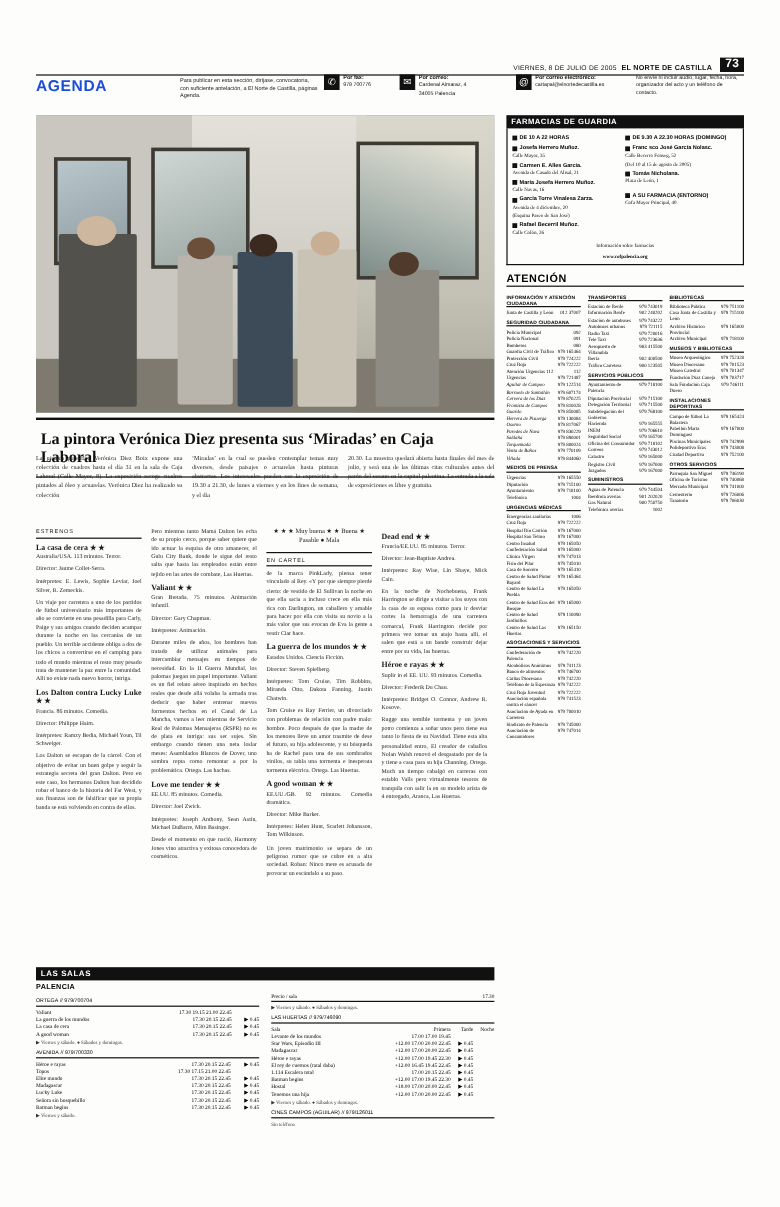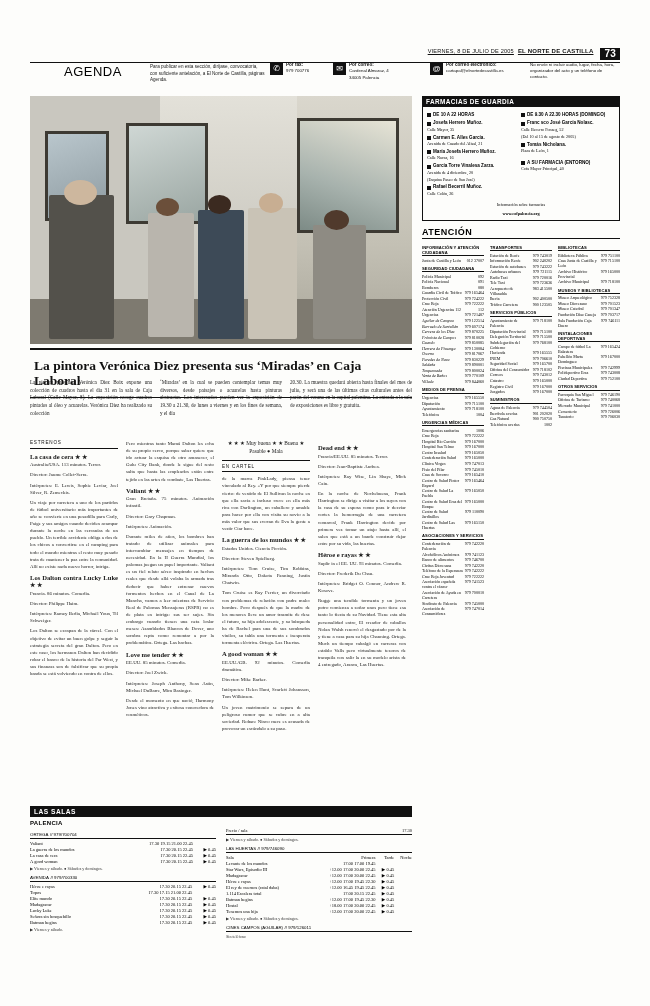--- a/index.html
+++ b/index.html
@@ -6,28 +6,28 @@
   body{font-family:"Liberation Serif", serif;}
   .page{
     width:650px;height:1006px;background:#fdfdfb;position:relative;
     margin:0 auto;overflow:hidden;
   }
   .inner{position:absolute;left:30px;top:30px;width:590px;height:946px;}
 
   
   .masthead{position:absolute;left:0;top:18px;width:590px;height:14px;border-bottom:1px solid #111;}
   .mast-right{position:absolute;right:0;top:0;font-size:6px;letter-spacing:.2px;color:#111;
-      font-family:"Liberation Sans",sans-serif;display:flex;gap:4px;text-decoration:underline;}
+      font-family:"Liberation Sans",sans-serif;display:flex;align-items:flex-end;gap:4px;}
   .mast-right .d1{font-size:5.6px;}
   .mast-right .d2{font-size:6px;font-weight:bold;}
   .pageno{border:0;background:#111;color:#fff;font-weight:bold;font-size:10px;
       font-family:"Liberation Sans",sans-serif;padding:0px 4px 1px 4px;margin-left:3px;}
 
   .agenda-title{position:absolute;left:0;top:34px;font-family:"Liberation Sans",sans-serif;
-      font-weight:normal;font-size:13px;letter-spacing:.5px;color:#000000;margin-left:34px;}
+      font-weight:bold;font-size:13px;letter-spacing:.5px;color:#1d4ed8;}
 
   .mast-note{position:absolute;left:120px;top:34px;width:115px;font-size:4.6px;line-height:1.45;color:#222;
       font-family:"Liberation Sans",sans-serif;}
 
   .contactbox{position:absolute;top:32px;font-family:"Liberation Sans",sans-serif;}
   .cb{display:flex;gap:3px;align-items:flex-start;}
   .cb .sq{width:13px;height:13px;background:#111;color:#fff;font-size:8px;display:flex;
       align-items:center;justify-content:center;flex:0 0 auto;}
   .cb .tx{font-size:4.4px;line-height:1.4;color:#111;}
   .cb .tx .hd{font-weight:bold;font-size:4.6px;}

